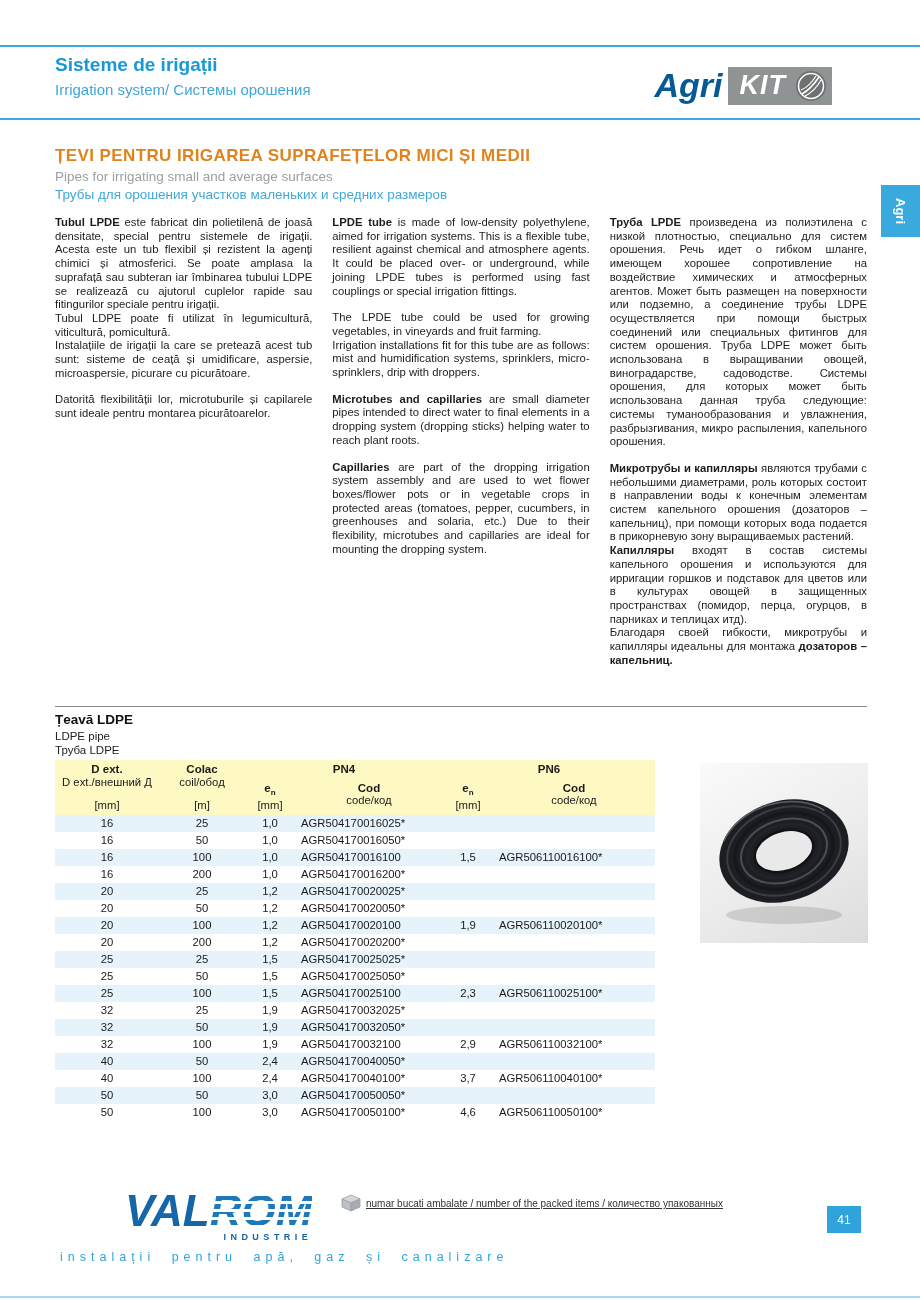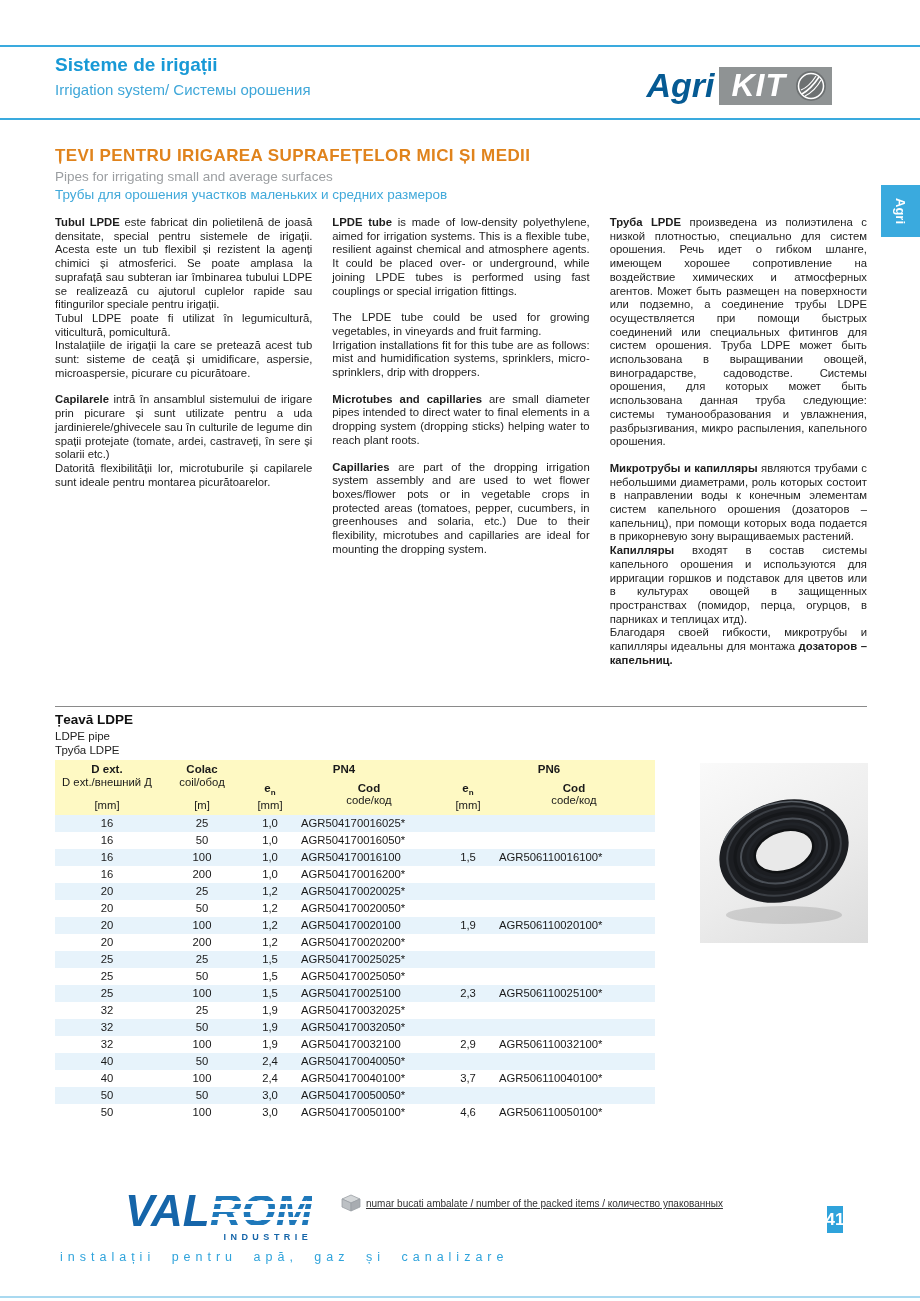--- a/index.html
+++ b/index.html
@@ -7,21 +7,21 @@
         font-family:"Liberation Sans",sans-serif;color:#1f1f1f;overflow:hidden;}
 
   
   .topline{position:absolute;left:0;width:100%;height:2px;background:#3aaade;}
   .t1{top:45px;} .t2{top:118px;}
   .hdr-title{position:absolute;left:55px;top:54px;font-size:19px;font-weight:bold;color:#1899d6;}
   .hdr-sub{position:absolute;left:55px;top:81px;font-size:15px;color:#3fa7d9;}
   .agrikit{position:absolute;right:88px;top:66px;display:flex;align-items:center;}
   .agrikit .agri{font-size:34px;font-weight:bold;font-style:italic;color:#055a93;margin-right:5px;}
   .kitbox{background:#8f9394;height:38px;display:flex;align-items:center;padding:0 4px 0 12px;}
-  .kit{color:#fff;font-weight:bold;font-style:italic;font-size:32px;letter-spacing:1px;margin-right:8px;}
+  .kit{color:#fff;font-weight:bold;font-style:italic;font-size:27px;letter-spacing:1px;margin-right:8px;}
 
   
   .side-tab{position:absolute;right:0;top:185px;width:39px;height:52px;background:#3aaade;color:#fff;
             display:flex;align-items:center;justify-content:center;font-weight:bold;font-size:13px;
             writing-mode:vertical-rl;}
 
   
   .main-title{position:absolute;left:55px;top:146px;font-size:17px;font-weight:bold;color:#e0831c;letter-spacing:.4px;}
   .sub-en{position:absolute;left:55px;top:169px;font-size:13.5px;color:#9b9ea1;}
   .sub-ru{position:absolute;left:55px;top:187px;font-size:13.5px;color:#41a9da;}
@@ -61,22 +61,22 @@
   .val{color:#1565a9;}
   .rom{color:#2e8dcb;}
   @supports (-webkit-background-clip: text){
     .rom{background:repeating-linear-gradient(180deg,#1e78ba 0 5px,#ffffff 5px 8px);
          -webkit-background-clip:text;background-clip:text;color:transparent;}
   }
   .industrie{font-size:9px;letter-spacing:4.5px;color:#1565a9;font-weight:bold;text-align:right;margin-top:-2px;}
   .tagline{position:absolute;left:60px;top:1250px;font-size:12.5px;letter-spacing:5px;word-spacing:8px;color:#2fa3db;}
   .pkg-icon{position:absolute;left:340px;top:1193px;}
   .notes{position:absolute;left:366px;top:1195px;font-size:10px;line-height:18px;color:#333;text-decoration:underline;}
-  .page-badge{position:absolute;left:827px;top:1206px;width:16px;height:27px;background:#2fa3db;color:#fff;
-              font-weight:bold;font-size:17px;display:flex;align-items:center;justify-content:center;}
+  .page-badge{position:absolute;left:827px;top:1206px;width:34px;height:27px;background:#2fa3db;color:#fff;
+              font-weight:normal;font-size:12px;display:flex;align-items:center;justify-content:center;}
   .bottomline{position:absolute;left:0;bottom:3px;width:100%;height:2px;background:#a9d9f0;}
 </style>
 </head>
 <body>
 
 <div class="page">
 
   <div class="topline t1"></div>
   <div class="hdr-title">Sisteme de irigații</div>
   <div class="hdr-sub">Irrigation system/ Системы орошения</div>
@@ -103,21 +103,20 @@
   <div class="sub-ru">Трубы для орошения участков маленьких и средних размеров</div>
 
   <div class="cols">
     <div class="col" id="col-ro">
         <div class="pgroup">
           <p><b>Tubul LPDE </b>este fabricat din polietilenă de joasă densitate, special pentru sistemele de irigații. Acesta este un tub flexibil și rezistent la agenți chimici și atmosferici. Se poate amplasa la suprafață sau subteran iar îmbinarea tubului LDPE se realizează cu ajutorul cuplelor rapide sau fitingurilor speciale pentru irigații.</p>
           <p>Tubul LDPE poate fi utilizat în legumicultură, viticultură, pomicultură.</p>
           <p>Instalațiile de irigații la care se pretează acest tub sunt: sisteme de ceață și umidificare, aspersie, microaspersie, picurare cu picurătoare.</p>
         </div>
         <div class="pgroup">
-          <p><b>Capilarele </b>intră în ansamblul sistemului de irigare prin picurare și sunt utilizate pentru a uda jardinierele/ghivecele sau în culturile de legume din spații protejate (tomate, ardei, castraveți, în sere și solarii etc.)</p>
           <p>Datorită flexibilității lor, microtuburile și capilarele sunt ideale pentru montarea picurătoarelor.</p>
         </div>
       </div>
     <div class="col" id="col-en">
         <div class="pgroup">
           <p><b>LPDE tube </b>is made of low-density polyethylene, aimed for irrigation systems. This is a flexible tube, resilient against chemical and atmosphere agents. It could be placed over- or underground, while joining LPDE tubes is performed using fast couplings or special irrigation fittings.</p>
         </div>
         <div class="pgroup">
           <p>The LPDE tube could be used for growing vegetables, in vineyards and fruit farming.</p>
           <p>Irrigation installations fit for this tube are as follows: mist and humidification systems, sprinklers, micro-sprinklers, drip with droppers.</p>

